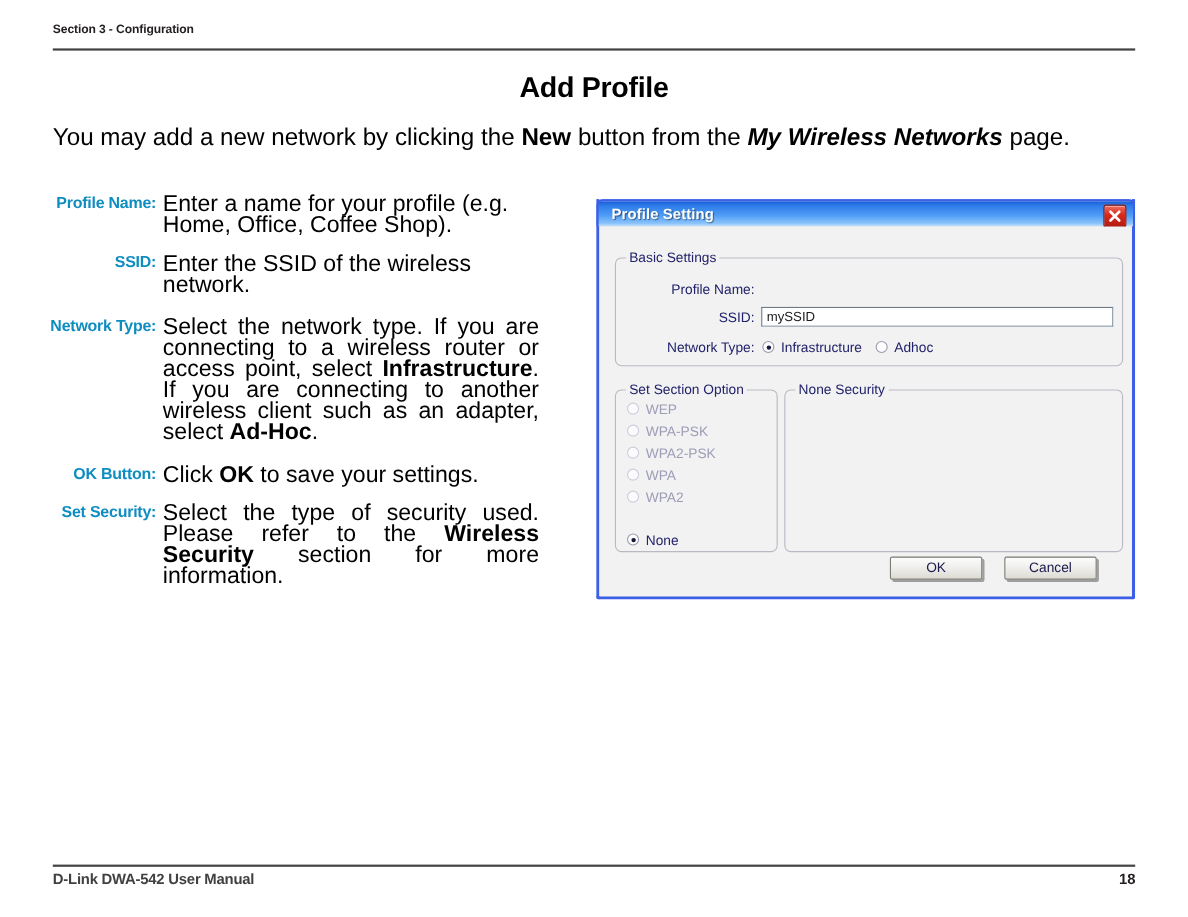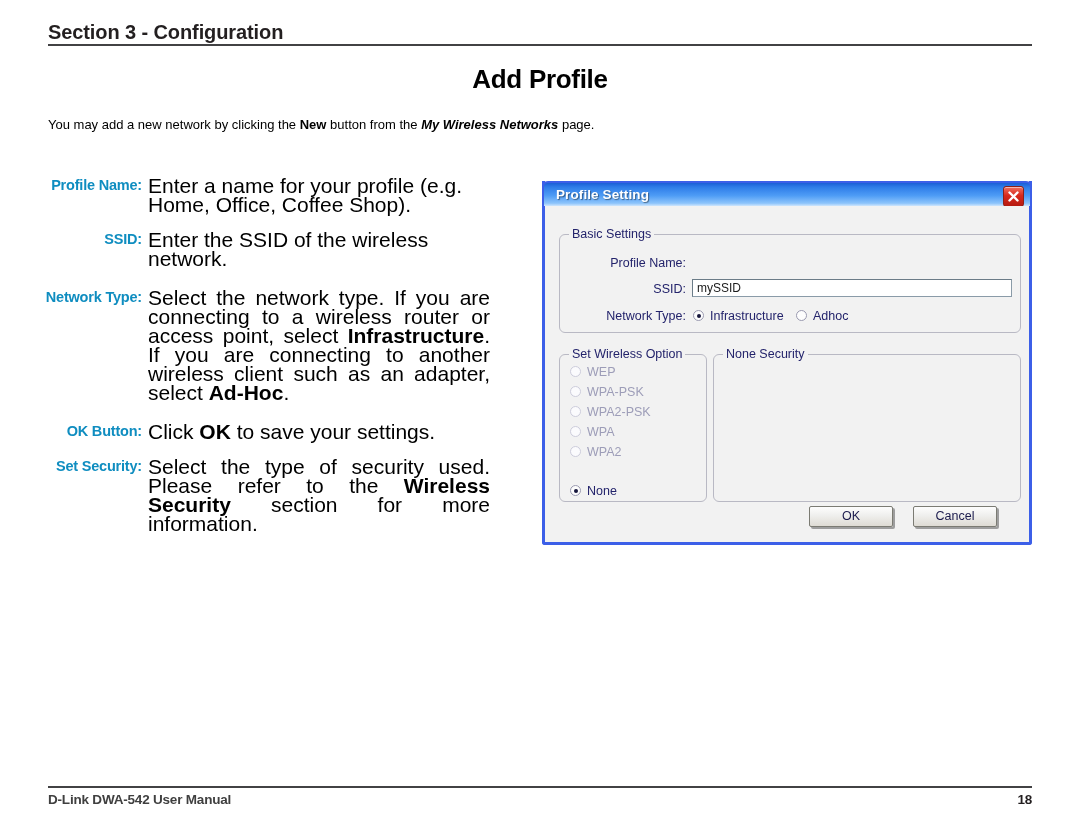--- a/index.html
+++ b/index.html
@@ -18,21 +18,21 @@
 
   
   .page {
     position: absolute;
     inset: 0;
   }
   .section-label {
     position: absolute;
     left: 48px;
     top: 21px;
-    font-size: 20px;
+    font-size: 11px;
     font-weight: 600;
     letter-spacing: -0.1px;
     color: #231f20;
     font-family: "Liberation Sans", sans-serif;
   }
   .rule-top {
     position: absolute;
     left: 48px;
     top: 44px;
     width: 984px;
@@ -76,21 +76,21 @@
     font-size: 26px;
     font-weight: 700;
     letter-spacing: -0.3px;
     color: #000;
   }
   .intro {
     position: absolute;
     left: 48px;
     top: 114px;
     width: 984px;
-    font-size: 13px;
+    font-size: 22px;
     line-height: 22px;
     color: #000;
   }
   .intro b { font-weight: 700; }
   .intro i { font-style: italic; font-weight: 700; }
 
   
   .desc-col {
     position: absolute;
     left: 40px;
@@ -354,21 +354,21 @@
           <div class="radio-item" style="left:133px; top:3px;">
             <span class="radio checked"></span><span class="rlabel">Infrastructure</span>
           </div>
           <div class="radio-item" style="left:236px; top:3px;">
             <span class="radio"></span><span class="rlabel">Adhoc</span>
           </div>
         </div>
       </div>
 
       <div class="group" id="grp-secopt">
-        <div class="legend">Set Wireless Option</div>
+        <div class="legend">Set Section Option</div>
 
         <div class="radio-item dim" style="left:10px; top:10px;">
           <span class="radio dim"></span><span class="rlabel">WEP</span>
         </div>
         <div class="radio-item dim" style="left:10px; top:30px;">
           <span class="radio dim"></span><span class="rlabel">WPA-PSK</span>
         </div>
         <div class="radio-item dim" style="left:10px; top:50px;">
           <span class="radio dim"></span><span class="rlabel">WPA2-PSK</span>
         </div>

